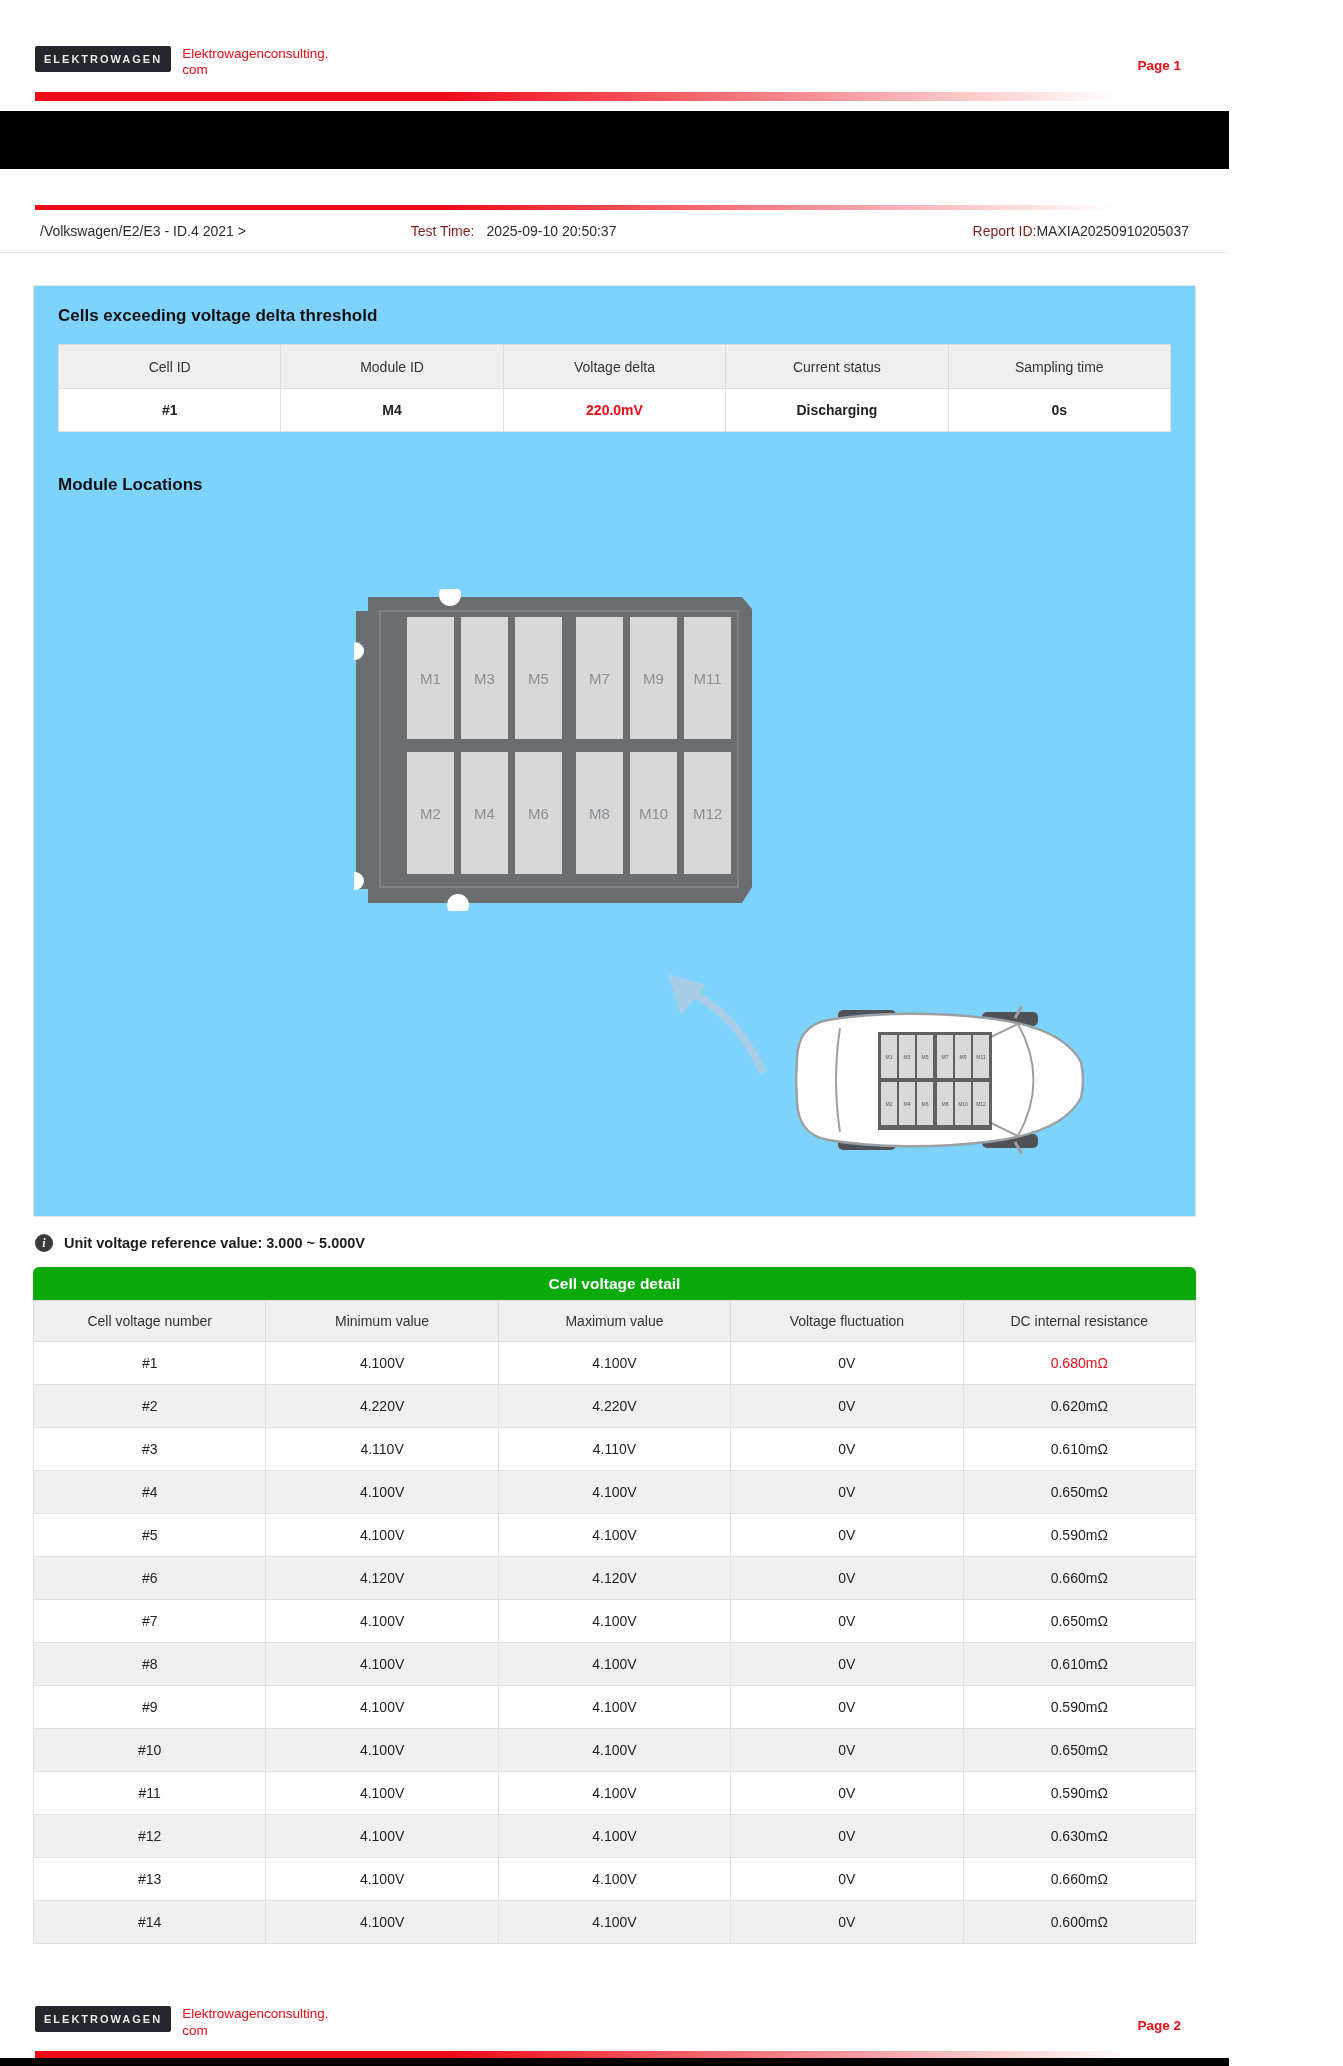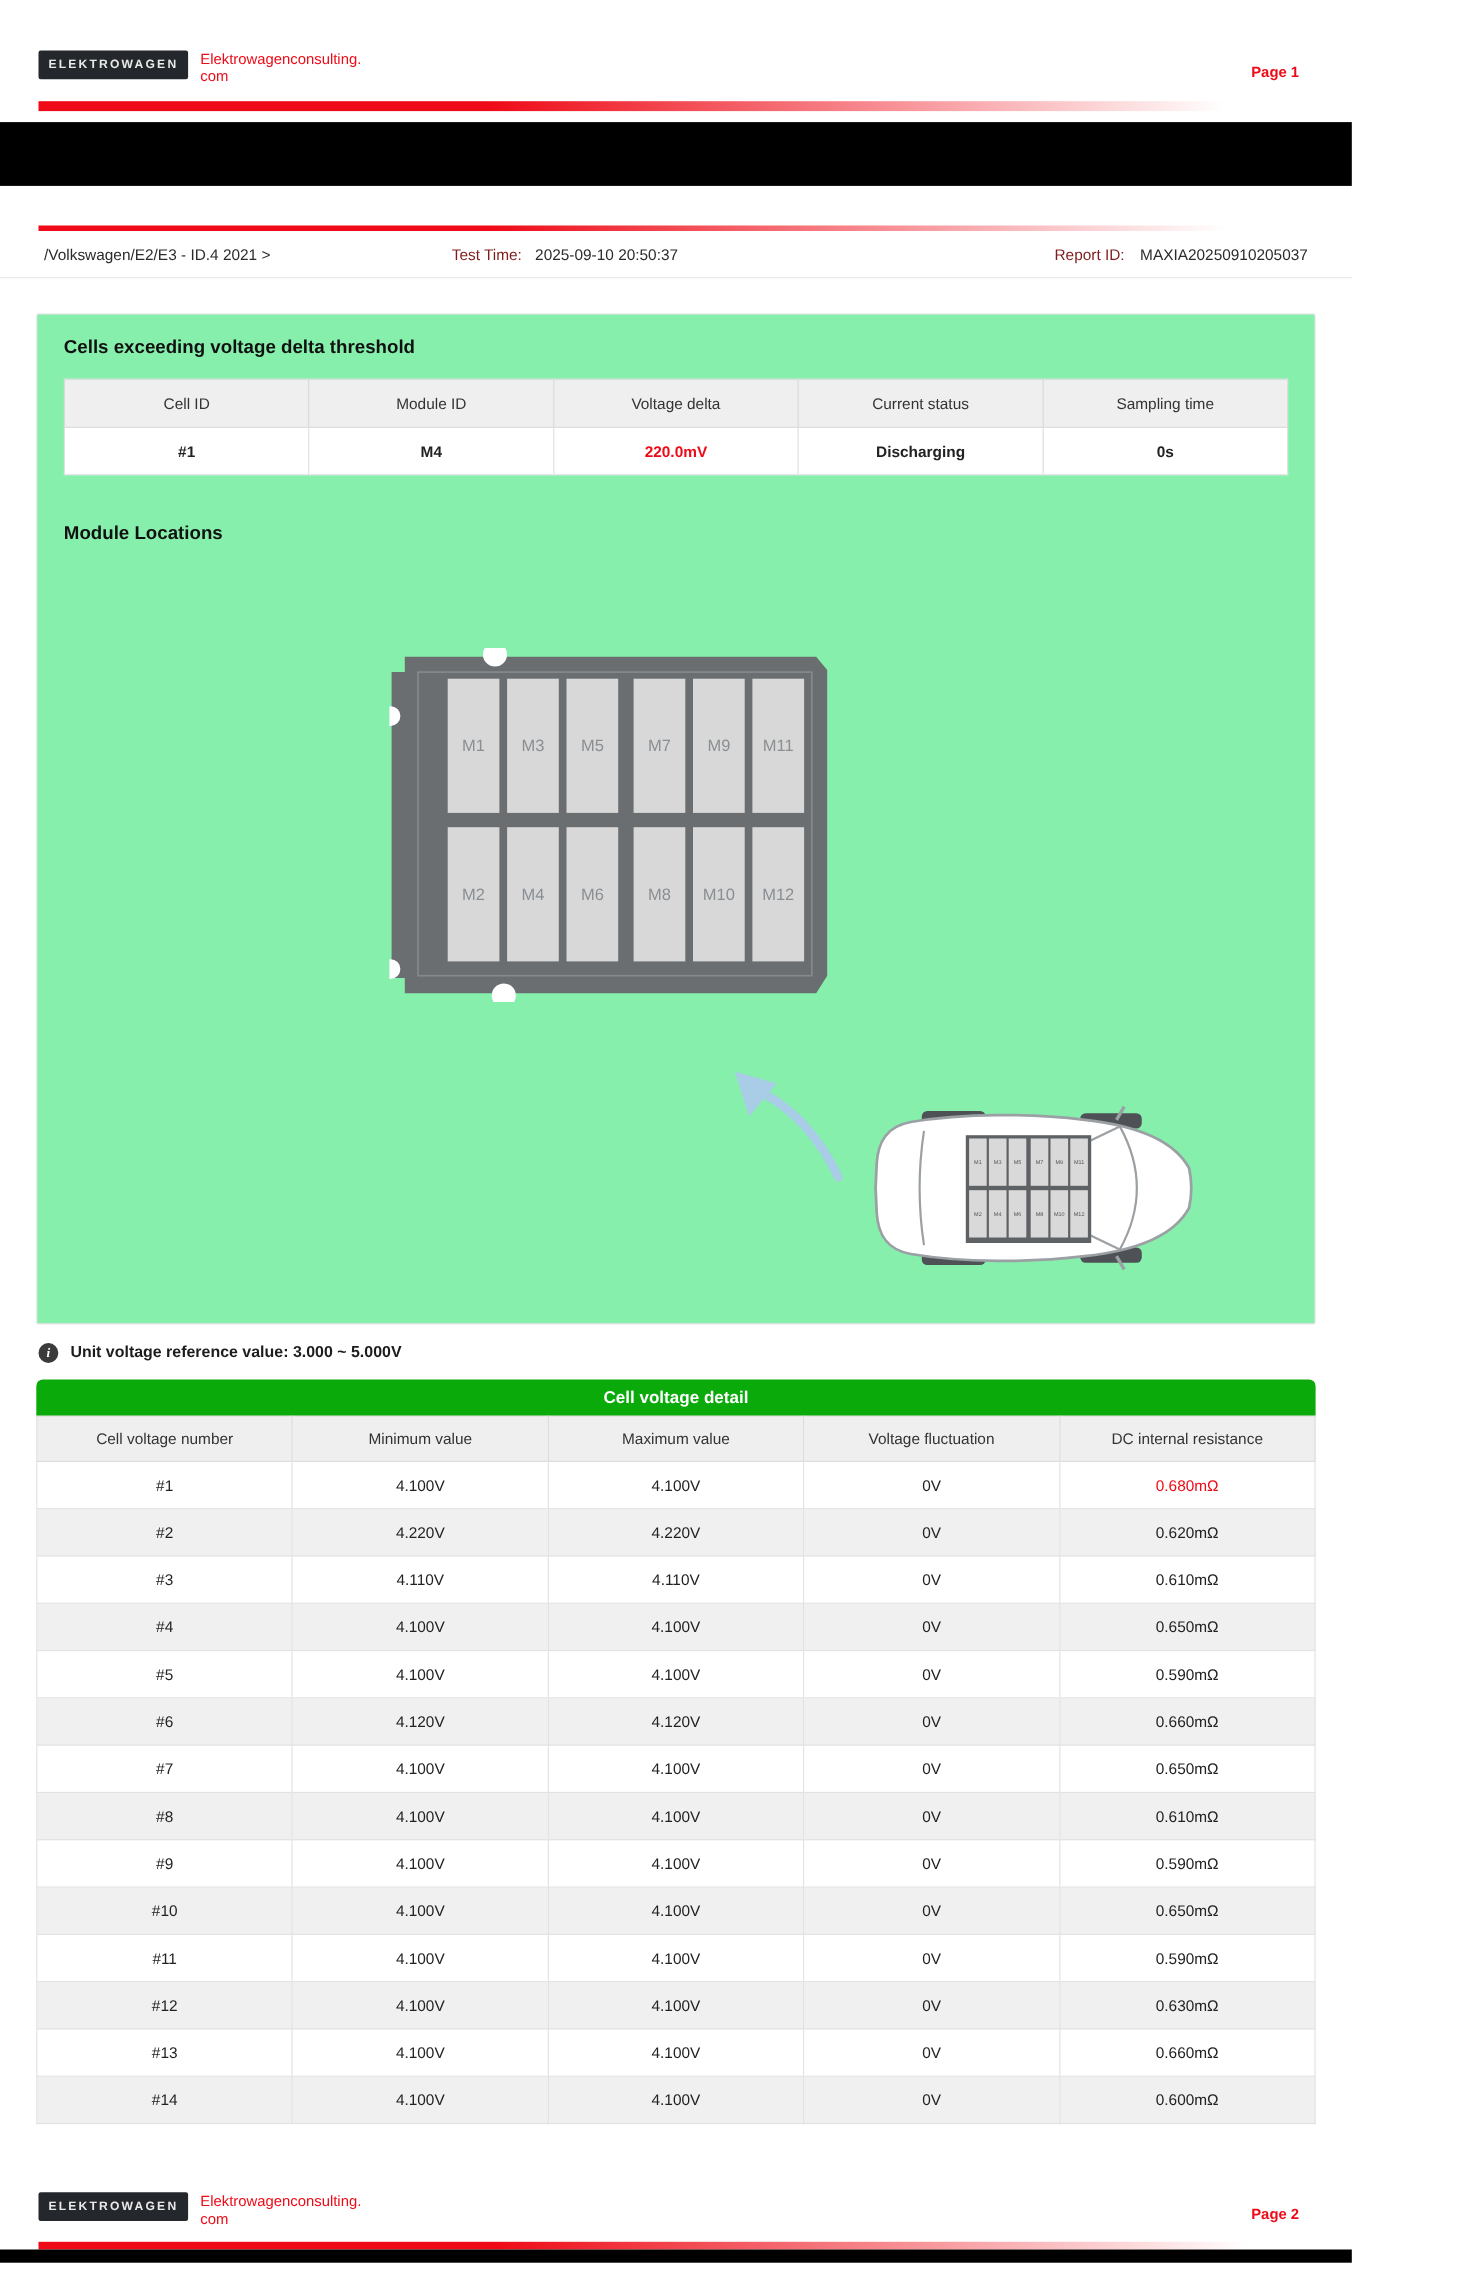--- a/index.html
+++ b/index.html
@@ -32,24 +32,24 @@
   .red-rule{height:9px;margin:14px 33px 0 35px;
     background:linear-gradient(to right,var(--accent-red) 0%,var(--accent-red) 35%,rgba(238,10,22,0) 93%);}
   .red-rule.thin{height:5px;margin:36px 33px 0 35px;}
   .red-rule.foot{height:7px;margin:12px 10px 0 35px;}
   .black-bar{height:58px;background:#000;margin-top:10px;}
   .black-bar.foot{height:12px;margin-top:0;}
   
   .meta{display:flex;align-items:flex-start;padding:13px 40px;font-size:14px;color:#2b2b2b;border-bottom:1px solid #e7e7e7;}
   .meta .crumb{flex:1;}
   .meta .mid{flex:1.1;display:flex;gap:12px;}
-  .meta .right{flex:1;display:flex;justify-content:flex-end;gap:14px;}
+  .meta .right{flex:1;display:flex;justify-content:flex-end;}
   .meta .lbl{color:#7f1d1d;}
   
-  .card{margin:32px 33px 0;border:1px solid #e3e3e3;border-radius:2px;padding:19px 24px 5px;background:#86efac;}
+  .card{margin:32px 33px 0;border:1px solid #e3e3e3;border-radius:2px;padding:19px 24px 18px;background:#7dd3fc;}
   .sec-title{font-size:17px;font-weight:700;color:#111;line-height:22px;}
   
   table.t{border-collapse:collapse;width:100%;table-layout:fixed;font-size:14px;color:#222;}
   table.t th{background:var(--header-bg);font-weight:400;color:#333;border:1px solid #dcdcdc;height:44px;}
   table.t td{border:1px solid var(--border);text-align:center;height:43px;background:#fff;}
   table.t1{margin-top:17px;}
   table.t1 td{font-weight:700;}
   table.t2 th{height:41px;}
   table.t2 tr.alt td{background:var(--alt-row);}
   .alert{color:var(--accent-red);}

